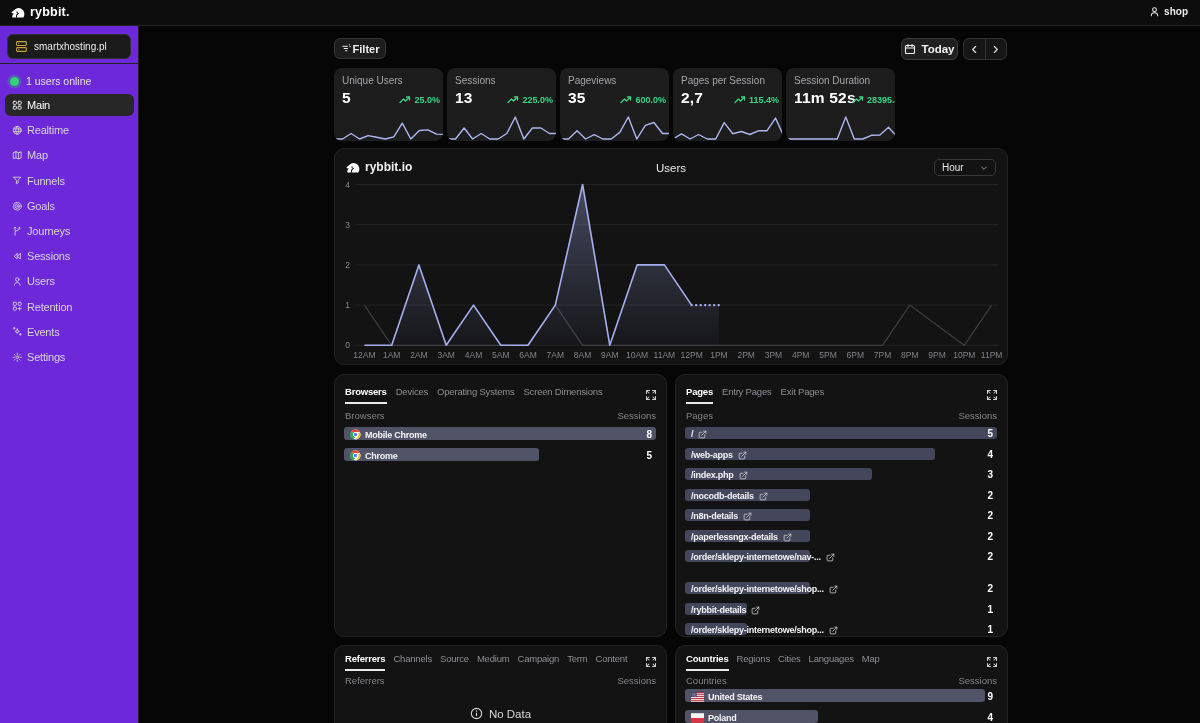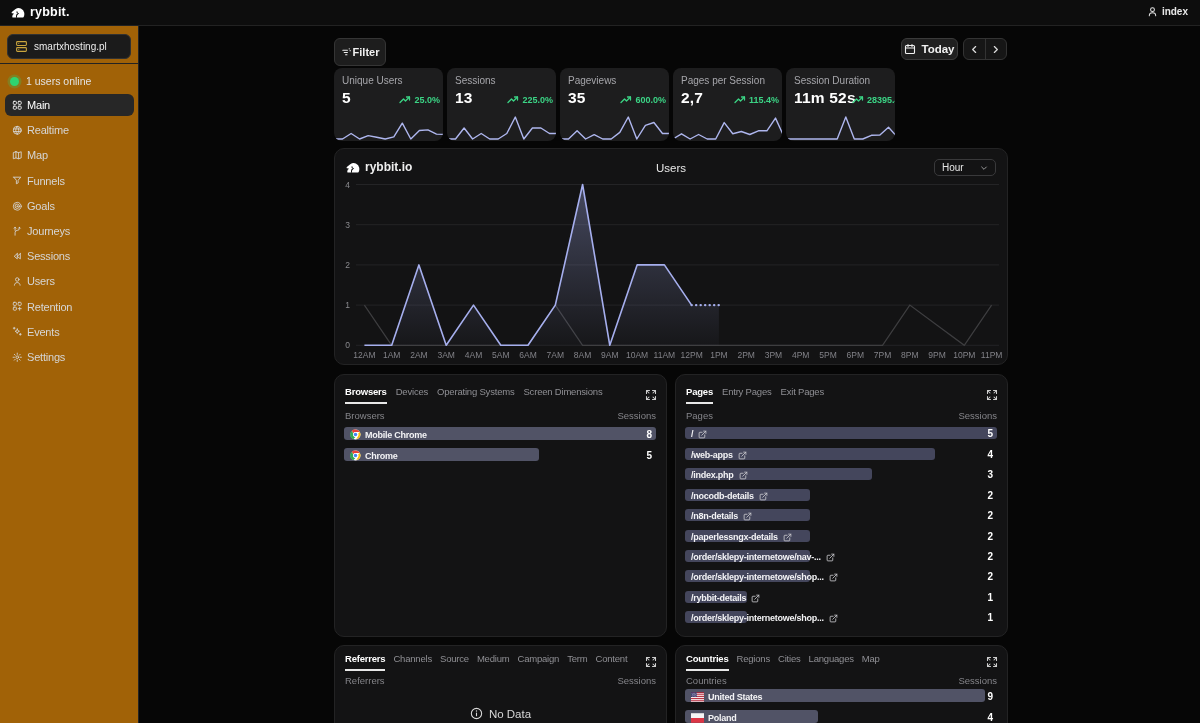--- a/index.html
+++ b/index.html
@@ -3,34 +3,34 @@
 <meta charset="utf-8">
 <style>
 * { margin:0; padding:0; box-sizing:border-box; }
 html,body { width:1200px; height:723px; overflow:hidden; background:#060606; font-family:"Liberation Sans", sans-serif; }
 
 #topbar { position:absolute; left:0; top:0; width:1200px; height:26px; background:#0d0d0d; border-bottom:1px solid #222; z-index:5; }
 #logo { position:absolute; left:11px; top:5px; display:flex; align-items:center; gap:5px; }
 #logo .txt { color:#fff; font-size:12.5px; font-weight:bold; letter-spacing:.2px; }
 #admin { position:absolute; right:12px; top:6px; display:flex; align-items:center; gap:4px; color:#e8e8e8; font-size:10px; font-weight:bold; }
 
-#sidebar { position:absolute; left:0; top:26px; width:139px; height:697px; background:#a16207; border-right:1px solid #232323;padding-left:12px; }
+#sidebar { position:absolute; left:0; top:26px; width:139px; height:697px; background:#6d28d9; border-right:1px solid #232323;padding-left:12px; }
 #siteSel { position:absolute; left:7px; top:8px; width:124px; height:25px; border:1px solid #313131; border-radius:6px; background:#1b1b1b; display:flex; align-items:center; gap:6px; padding:0 7px; }
 #siteSel .txt { color:#ececec; font-size:10px; }
 #sideDivider { position:absolute; left:0; top:37px; width:139px; border-bottom:1px solid #232323; }
 #online { position:absolute; left:10px; top:49px; display:flex; align-items:center; gap:7px; color:#e2e2e2; font-size:10.5px; }
 .odot { width:9px; height:9px; border-radius:50%; background:#2fd470; box-shadow:0 0 0 2.5px rgba(47,212,112,.25); }
 nav { position:absolute; left:5px; top:68px; width:129px; }
 .nitem { height:22px; margin-bottom:3.2px; display:flex; align-items:center; gap:4.5px; padding:0 7px; border-radius:6px; color:#d6d6d6; font-size:11px; letter-spacing:-0.2px; }
 .nitem.active { background:#272727; color:#fff; }
 .nitem svg { flex:0 0 auto; }
 
 #main { position:absolute; left:334px; top:26px; width:674px; }
 
-#filterBtn { position:absolute; left:0; top:12px; width:52px; height:28px; background:#1d1d1d; border:1px solid #353535; border-radius:6px; display:flex; align-items:center; justify-content:center; gap:1px; color:#f0f0f0; font-size:11px; font-weight:bold; }
+#filterBtn { position:absolute; left:0; top:12px; width:52px; height:21px; background:#1d1d1d; border:1px solid #353535; border-radius:6px; display:flex; align-items:center; justify-content:center; gap:1px; color:#f0f0f0; font-size:11px; font-weight:bold; }
 #todayBtn { position:absolute; left:567px; top:12px; width:57px; height:22px; background:#202020; border:1px solid #3a3a3a; border-radius:6px; display:flex; align-items:center; justify-content:center; gap:5px; color:#f2f2f2; font-size:11.5px; font-weight:bold; }
 #pager { position:absolute; left:629px; top:12px; width:44px; height:22px; background:#161616; border:1px solid #333; border-radius:6px; display:flex; }
 #pager .pbtn { flex:1; display:flex; align-items:center; justify-content:center; color:#ddd; }
 #pager .pbtn:first-child { border-right:1px solid #333; }
 
 #stats { position:absolute; left:0; top:42px; width:674px; height:73px; display:grid; grid-template-columns:repeat(6,1fr); gap:4px; }
 .stat { position:relative; background:#1d1d1e; border-radius:8px; overflow:hidden; }
 .stat .lbl { position:absolute; left:8px; top:7px; color:#a6a6ab; font-size:10px; }
 .stat .val { position:absolute; left:8px; top:21px; color:#fff; font-size:15.5px; font-weight:bold; letter-spacing:.2px; }
 .stat .badge { position:absolute; right:3px; top:27px; display:flex; align-items:center; gap:3px; font-size:9px; font-weight:bold; color:#3bd485; }
@@ -65,21 +65,21 @@
         <path d="M1.5 11.5 Q0.6 8.2 3.2 7.3 L1.3 6.9 Q-0.2 6.4 1.1 5.2 L4.5 2.4 Q7.5 0.4 10.6 1.6 Q13.8 2.9 14.3 6.3 Q14.8 9.6 13.2 11.5 Z" fill="#fff"></path>
         <path d="M5.8 11.3 Q5.3 8.6 7.6 7.1 Q6.1 6.6 6.4 5.1" stroke="#111" stroke-width="1.1" fill="none" stroke-linecap="round"></path>
       </svg>
     <span class="txt">rybbit.</span>
   </div>
   <div id="admin">
     <svg width="11" height="11" viewBox="0 0 24 24" fill="none" stroke="#e8e8e8" stroke-width="2.2" stroke-linecap="round">
         <circle cx="12" cy="8" r="4.2"></circle>
         <path d="M5 21c0-3.8 3-6.5 7-6.5s7 2.7 7 6.5"></path>
       </svg>
-    <span>index</span>
+    <span>shop</span>
   </div>
 </div>
 
 <div id="sidebar">
   <div id="siteSel">
     <svg width="13" height="13" viewBox="0 0 24 24" fill="none" stroke="#caa53d" stroke-width="2">
         <rect x="3" y="3" width="18" height="7" rx="1.5"></rect>
         <rect x="3" y="14" width="18" height="7" rx="1.5"></rect>
         <path d="M7 6.5h.01M7 17.5h.01" stroke-linecap="round"></path>
       </svg>
@@ -469,21 +469,21 @@
           <div class="blabel">
             <span>/paperlessngx-details</span>
             <svg width="9" height="9" viewBox="0 0 24 24" fill="none" stroke="#c9c9cf" stroke-width="2.2" stroke-linecap="round" stroke-linejoin="round" style="margin-left:1px;flex:0 0 auto;">
               <path d="M15 3h6v6"></path>
               <path d="M10 14 21 3"></path>
               <path d="M18 13v6a2 2 0 0 1-2 2H5a2 2 0 0 1-2-2V8a2 2 0 0 1 2-2h6"></path>
             </svg>
           </div>
           <div class="num">2</div>
         </div>
-        <div class="brow" style="height:12px;margin-bottom:8px;">
+        <div class="brow" style="height:12px;margin-bottom:20px;">
           <div class="bar" style="width:40.0%;background:#44465c;"></div>
           <div class="blabel">
             <span>/order/sklepy-internetowe/nav-...</span>
             <svg width="9" height="9" viewBox="0 0 24 24" fill="none" stroke="#c9c9cf" stroke-width="2.2" stroke-linecap="round" stroke-linejoin="round" style="margin-left:1px;flex:0 0 auto;">
               <path d="M15 3h6v6"></path>
               <path d="M10 14 21 3"></path>
               <path d="M18 13v6a2 2 0 0 1-2 2H5a2 2 0 0 1-2-2V8a2 2 0 0 1 2-2h6"></path>
             </svg>
           </div>
           <div class="num">2</div>

